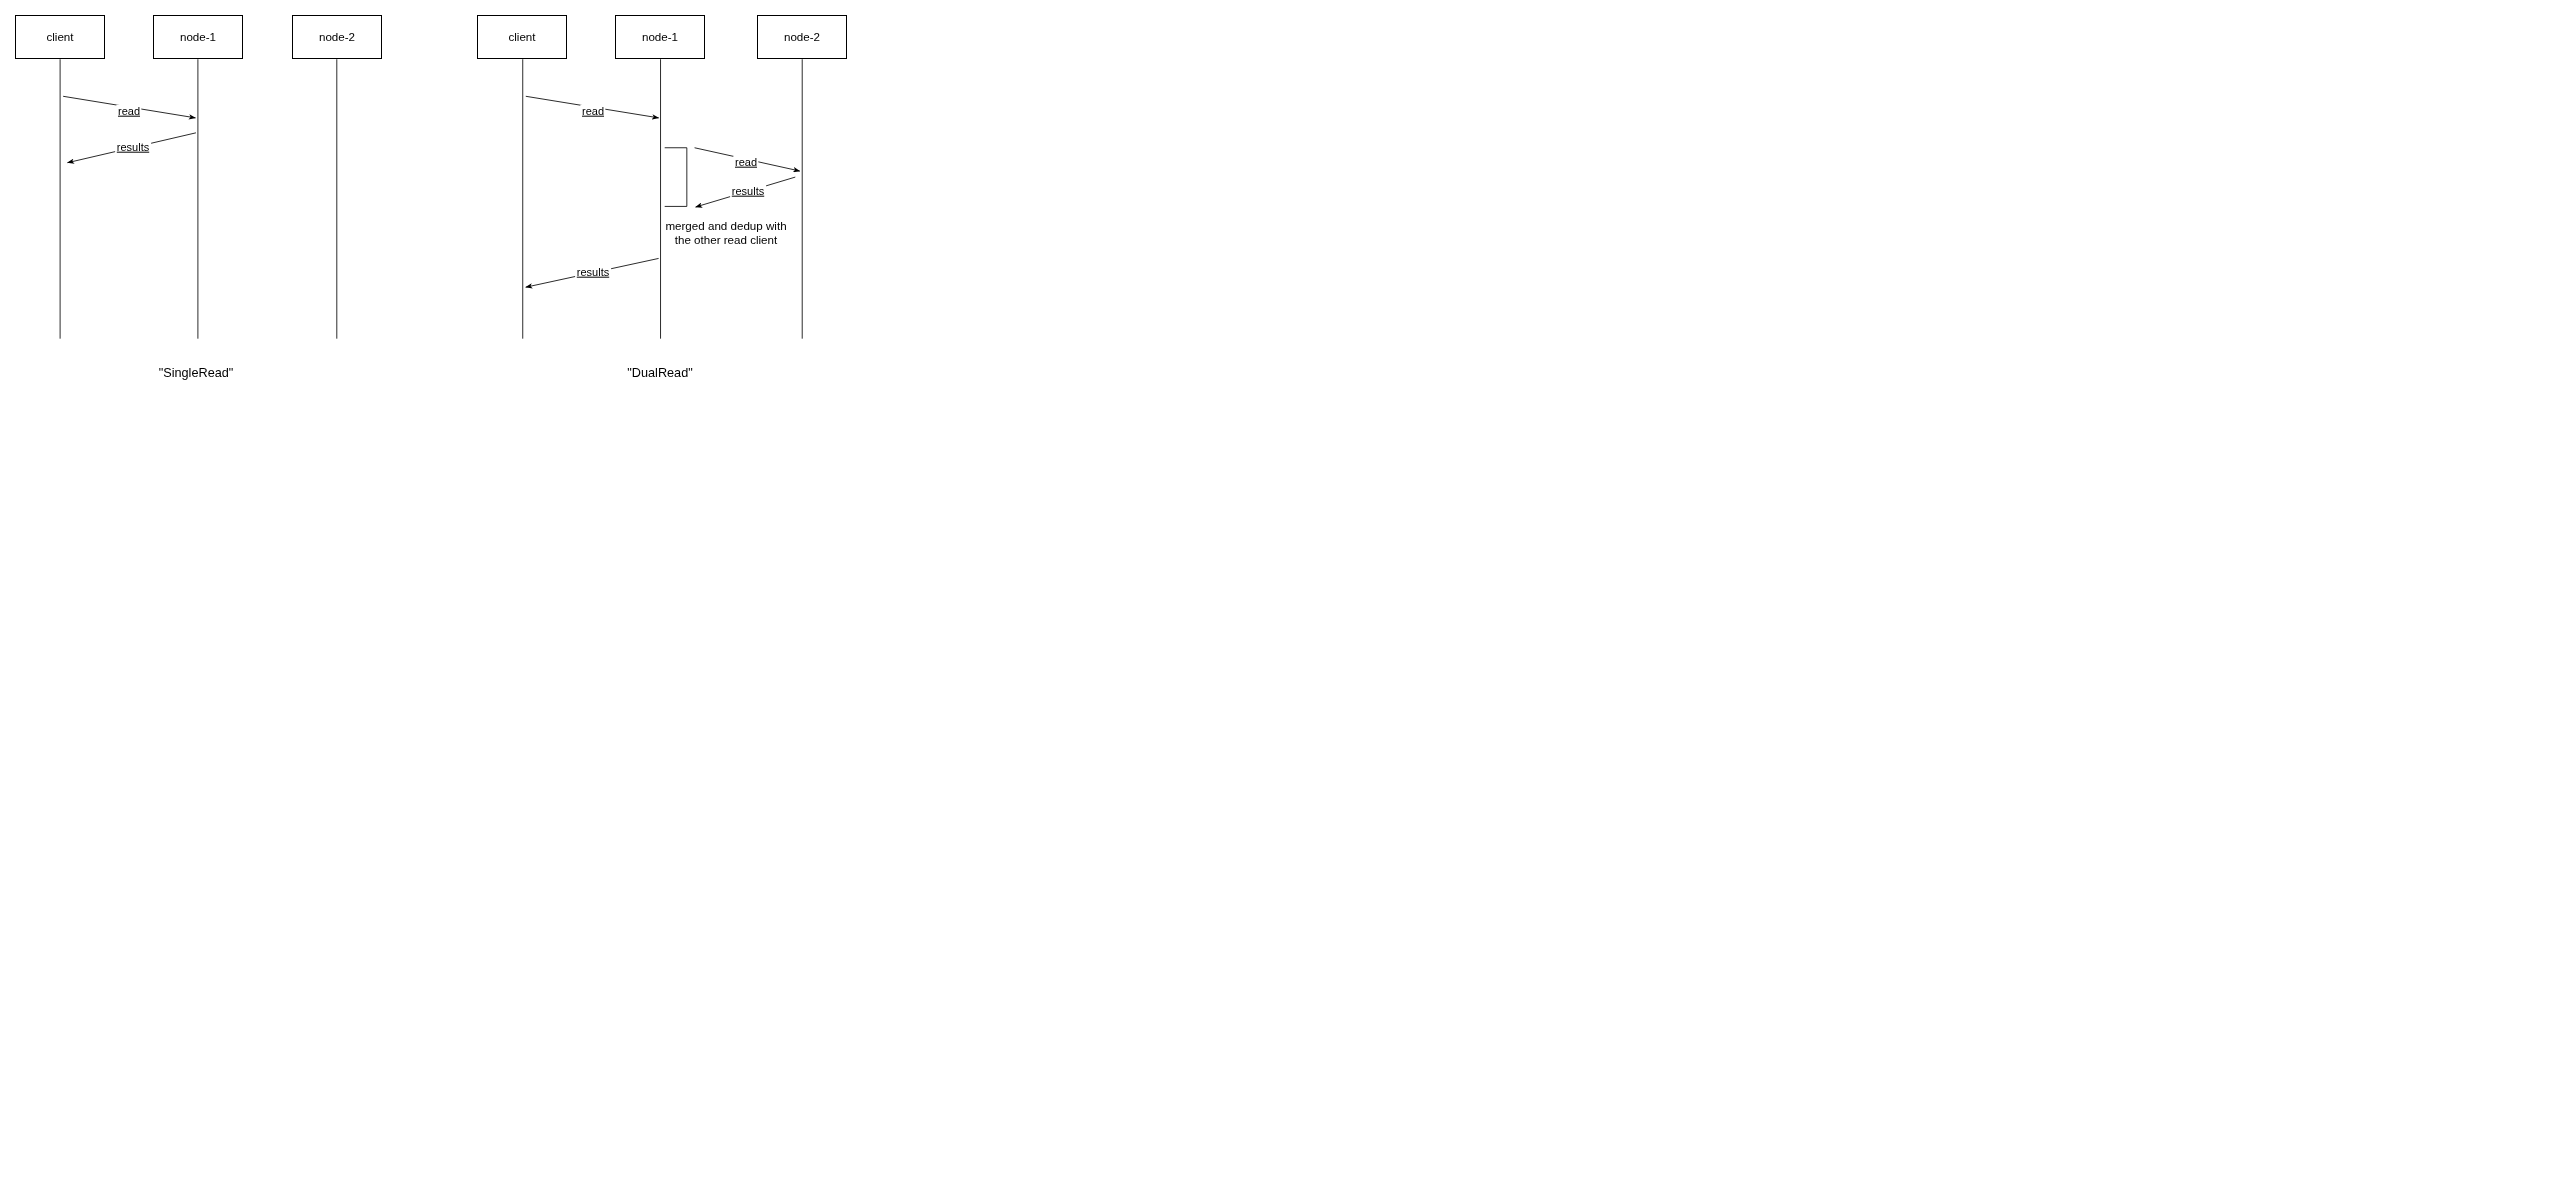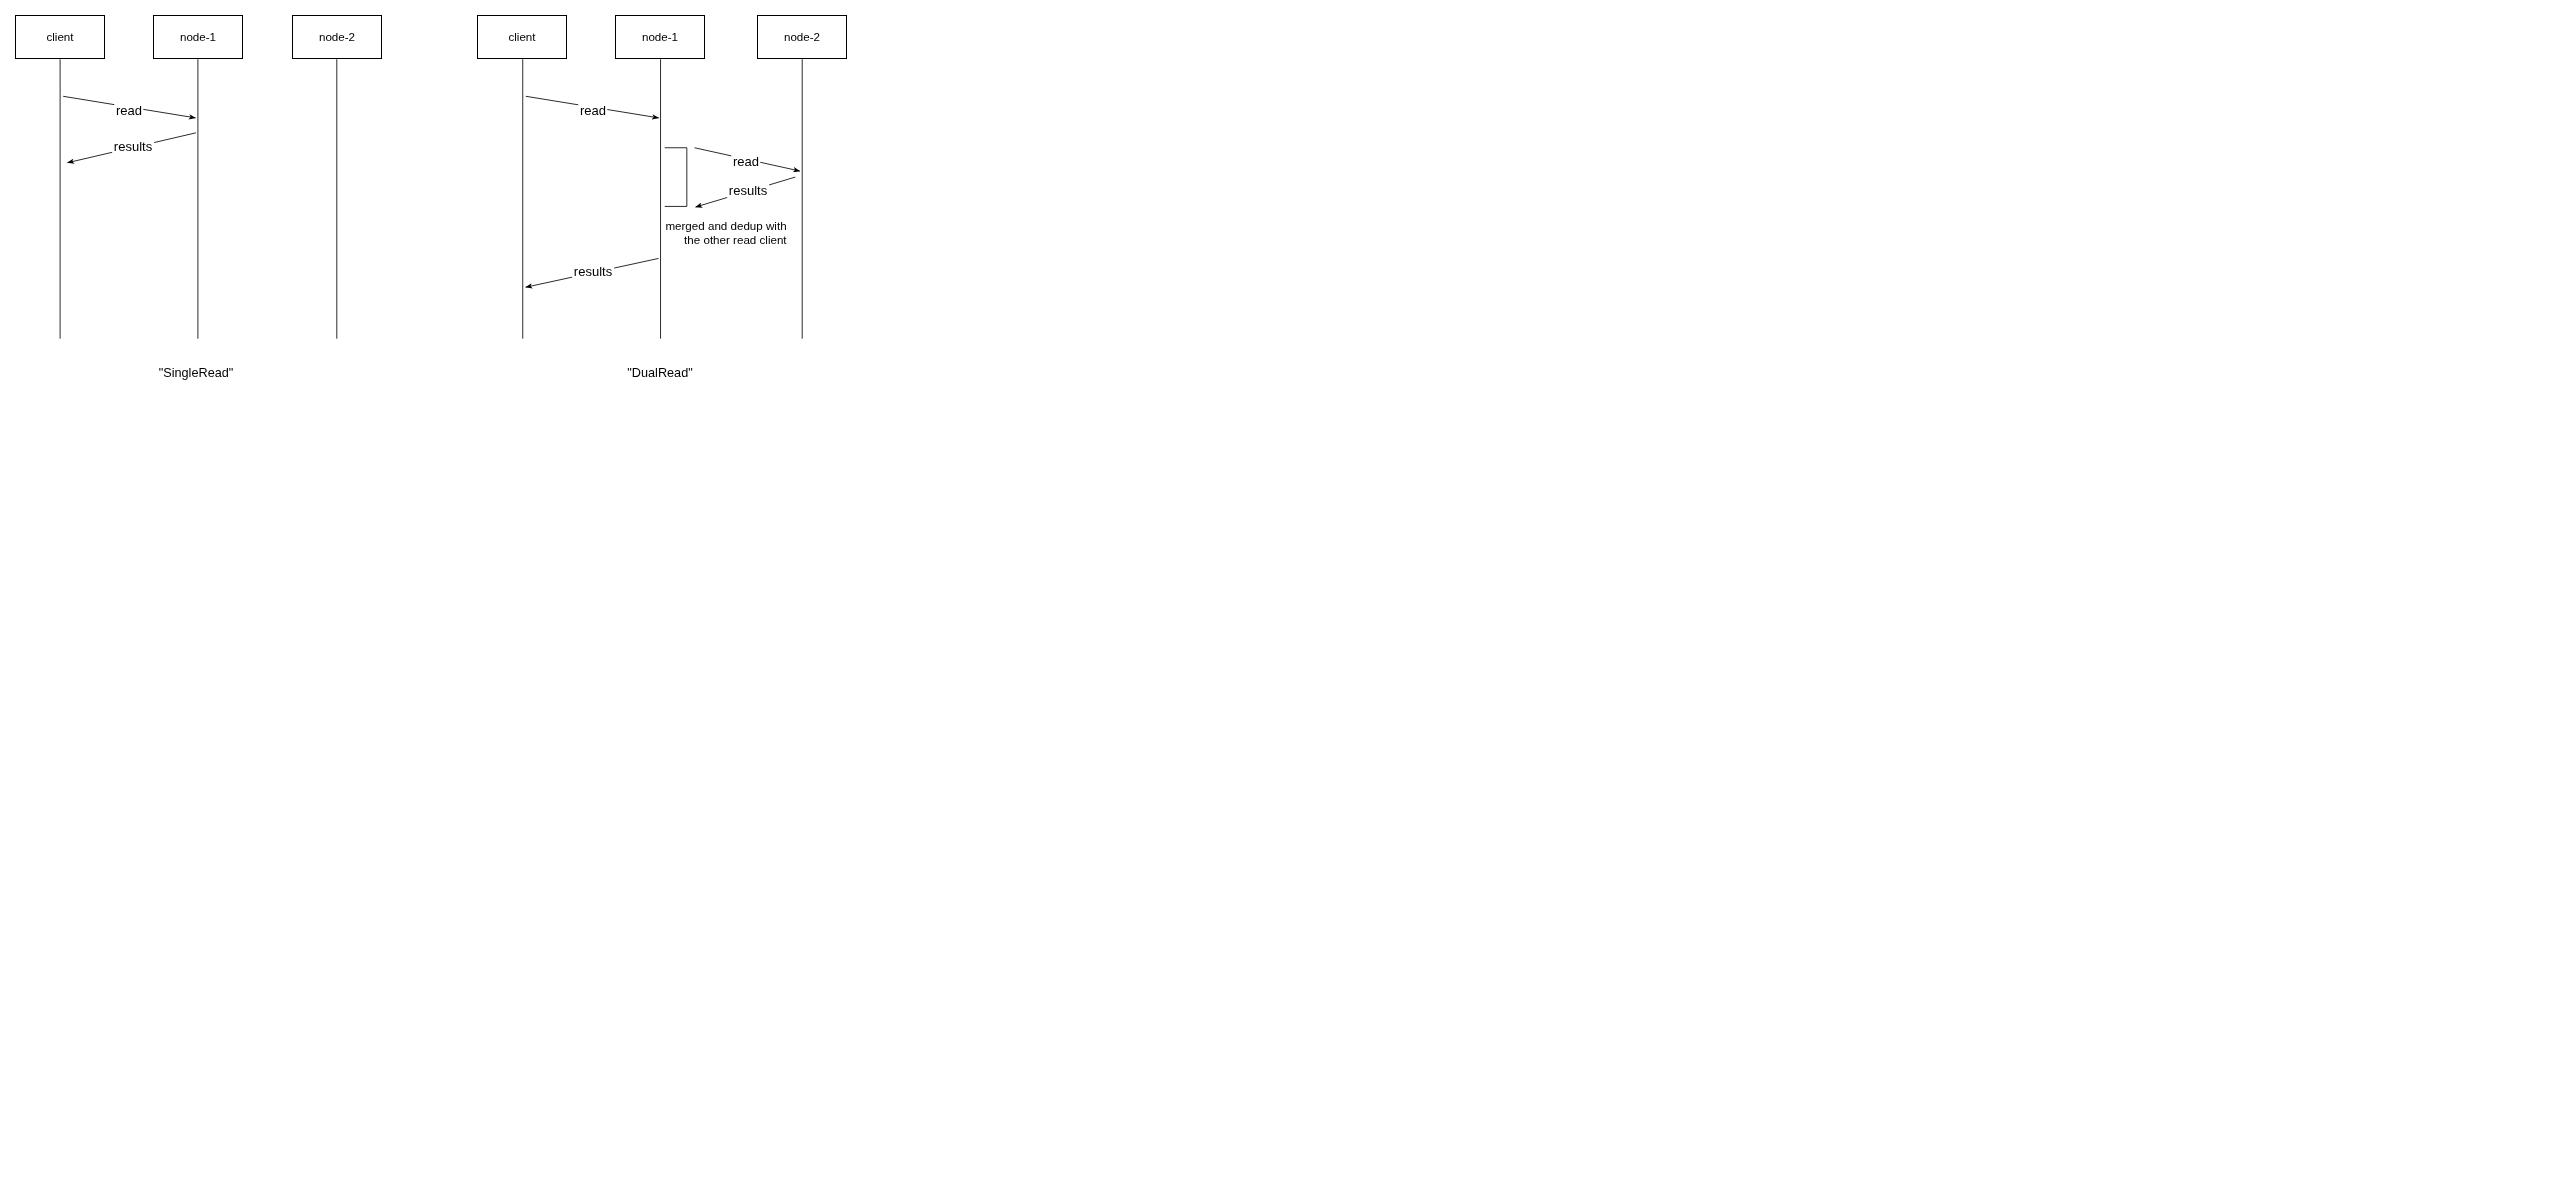--- a/index.html
+++ b/index.html
@@ -25,28 +25,29 @@
     align-items: center;
     justify-content: center;
     font-size: 11.6px;
     line-height: 1;
   }
   .msg-label {
     position: absolute;
     transform: translate(-50%, -50%);
     background: #ffffff;
     padding: 0 1.7px;
-    font-size: 13px;
+    font-size: 11px;
     line-height: 1.15;
     white-space: nowrap;
+    text-decoration: underline;
   }
   .note {
     position: absolute;
     transform: translate(-50%, -50%);
-    text-align: right;
+    text-align: center;
     font-size: 11.6px;
     line-height: 14.4px;
     white-space: nowrap;
     background: #ffffff;
   }
   .caption {
     position: absolute;
     transform: translate(-50%, -50%);
     font-size: 12.7px;
     line-height: 1.1;

